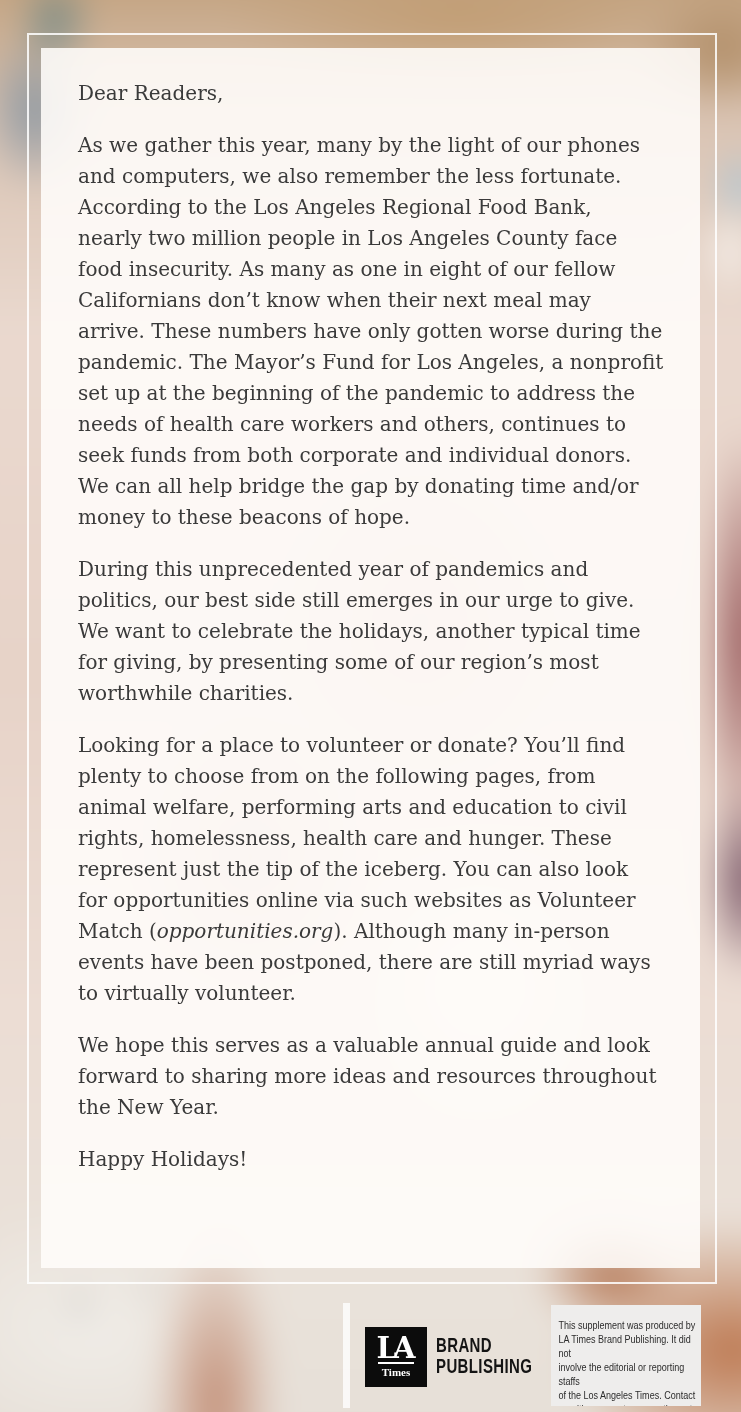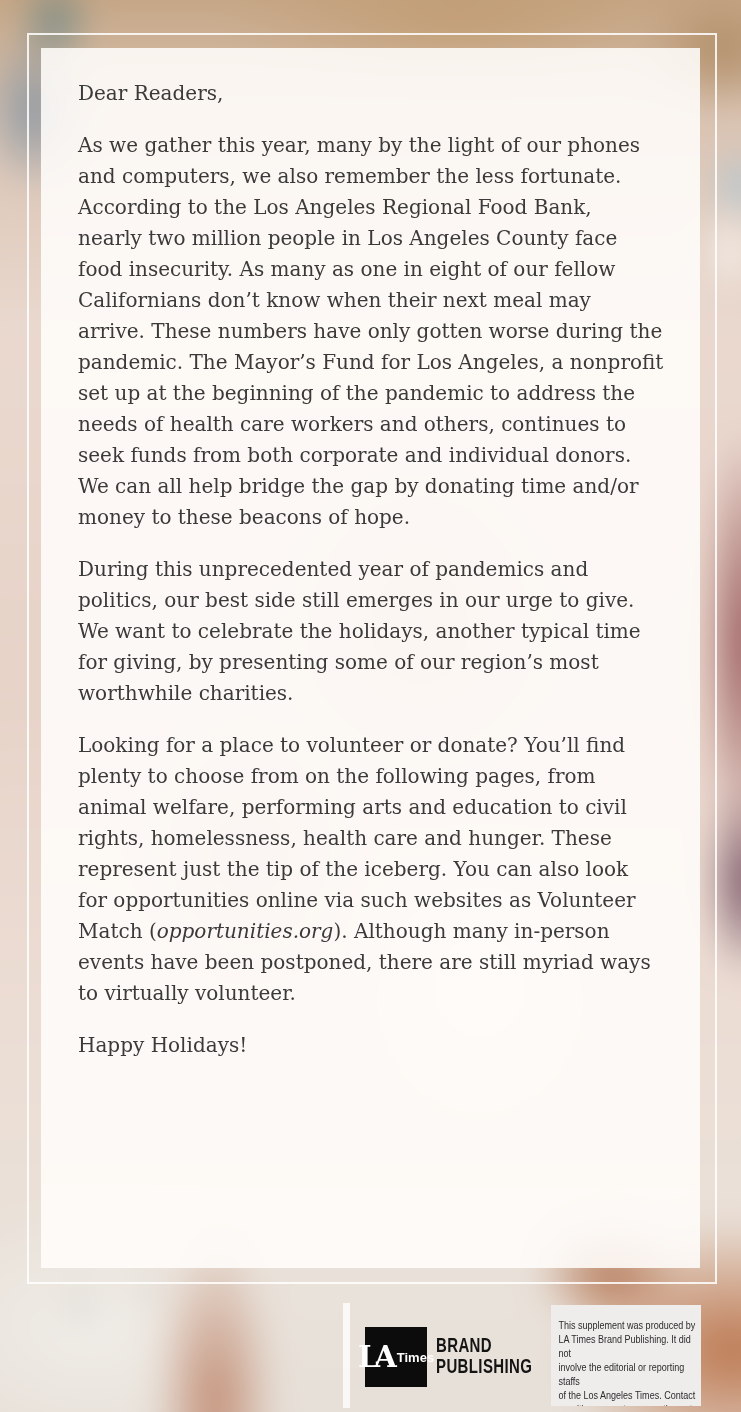--- a/index.html
+++ b/index.html
@@ -46,26 +46,26 @@
   }
   .para{white-space:pre-line;margin:0 0 21px 0;}
   .para i{font-style:italic;}
   .signature{font-style:italic;}
   
   .vbar{position:absolute;left:343px;top:1303px;width:7px;height:105px;
     background:rgba(255,255,255,.78);z-index:3;}
   .logo{
     position:absolute;left:365px;top:1327px;width:62px;height:60px;
     background:#0c0c0c;color:#fff;z-index:3;
-    display:flex;flex-direction:row;align-items:center;justify-content:center;
+    display:flex;flex-direction:column;align-items:center;justify-content:center;
   }
   .logo-la{font-family:"DejaVu Serif",serif;font-weight:700;font-size:29px;
     line-height:25px;letter-spacing:-4px;padding-right:4px;}
   .logo-rule{width:36px;height:2px;background:#fff;margin:1px 0 2px 0;}
-  .logo-times{font-family:Liberation Sans, sans-serif;font-weight:700;font-size:13px;line-height:13px;}
+  .logo-times{font-family:Liberation Serif, serif;font-weight:700;font-size:11px;line-height:13px;}
   .brand{
     position:absolute;left:436px;top:1335px;z-index:3;color:#141414;
     font-family:"Liberation Sans",sans-serif;font-weight:700;
     font-size:20px;line-height:21px;letter-spacing:.5px;
     white-space:pre-line;transform:scaleX(.75);transform-origin:left top;
   }
   .disc{
     position:absolute;left:551px;top:1305px;width:150px;height:101px;
     background:#eeedec;z-index:3;overflow:hidden;
   }
@@ -105,20 +105,23 @@
 worthwhile charities.</p>
     <p class="para"><span>Looking for a place to volunteer or donate? You’ll find
 plenty to choose from on the following pages, from
 animal welfare, performing arts and education to civil
 rights, homelessness, health care and hunger. These
 represent just the tip of the iceberg. You can also look
 for opportunities online via such websites as Volunteer
 Match (</span><i>opportunities.org</i><span>). Although many in-person
 events have been postponed, there are still myriad ways
 to virtually volunteer.</span></p>
+    <p class="para">We hope this serves as a valuable annual guide and look
+forward to sharing more ideas and resources throughout
+the New Year.</p>
     <p class="para">Happy Holidays!</p>
   </div>
 
   <div class="vbar"></div>
 
   <div class="logo">
     <span class="logo-la">LA</span>
     <span class="logo-rule"></span>
     <span class="logo-times">Times</span>
   </div>

